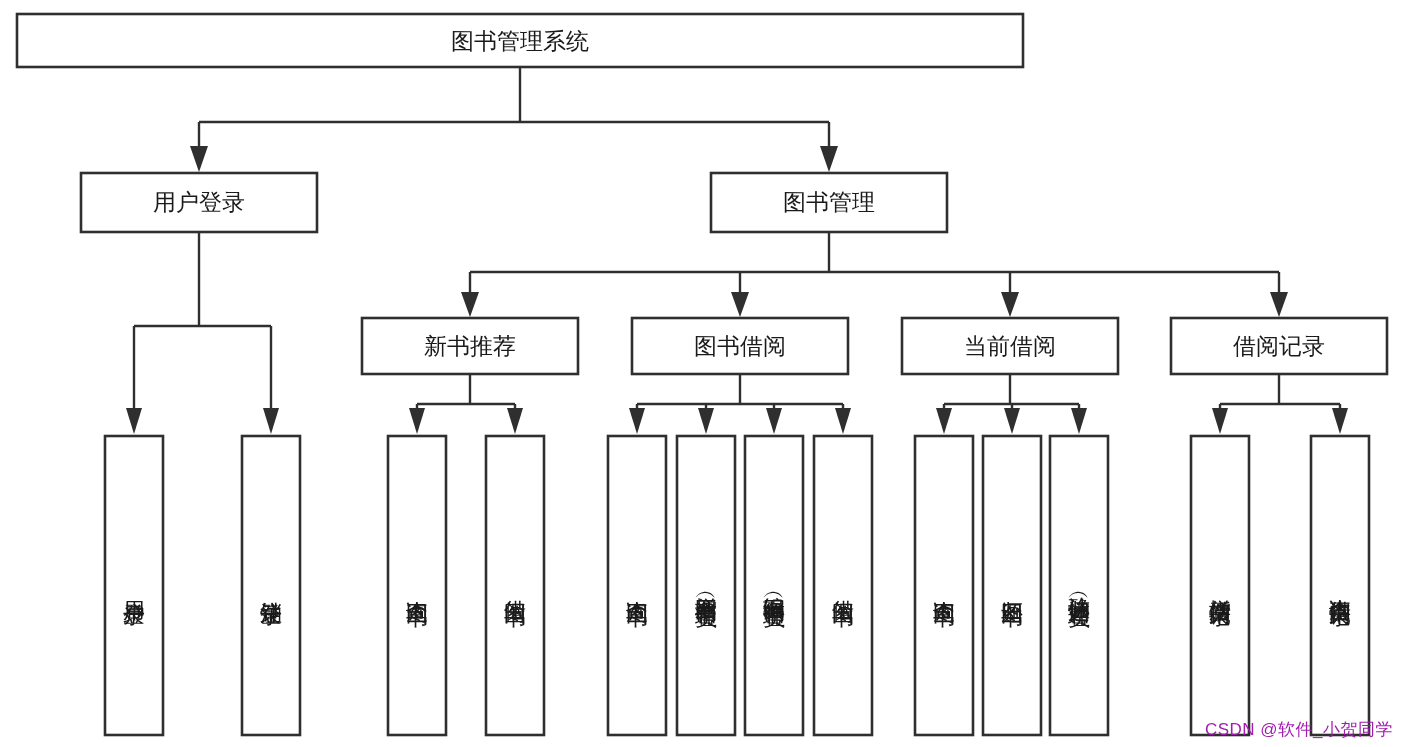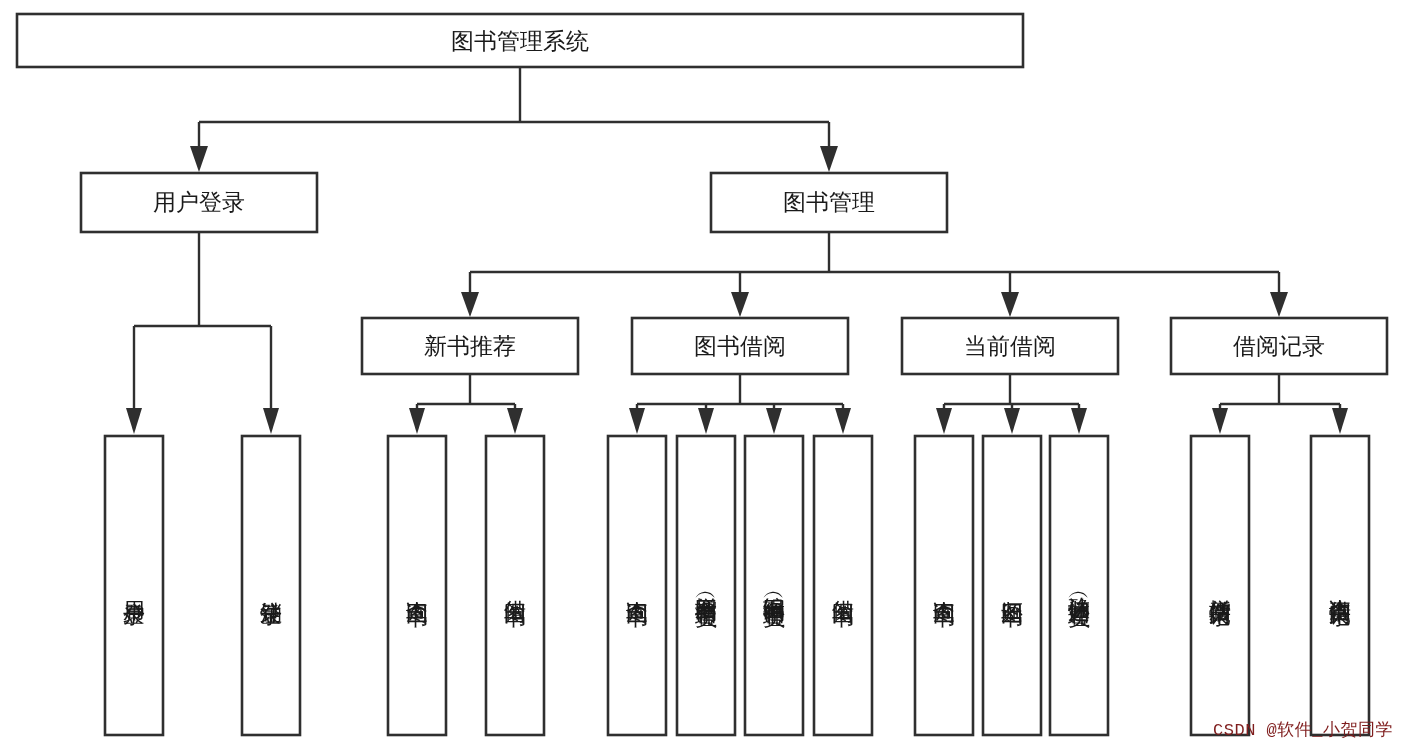--- a/index.html
+++ b/index.html
@@ -68,23 +68,23 @@
     line-height: 1.18;
     letter-spacing: 1.5px;
     color: #1a1a1a;
     white-space: nowrap;
     text-align: center;
   }
   #watermark {
     position: absolute;
     right: 12px;
     bottom: 6px;
-    font-family: Liberation Mono, monospace;
+    font-family: Liberation Sans, sans-serif;
     font-size: 17px;
-    color: #7f1d1d;
+    color: #a21caf;
     white-space: nowrap;
     letter-spacing: 0.5px;
   }
 </style>
 </head>
 <body>
 
 <div id="diagram-root">
 
   <svg id="diagram-svg" viewBox="0 0 1405 747">

